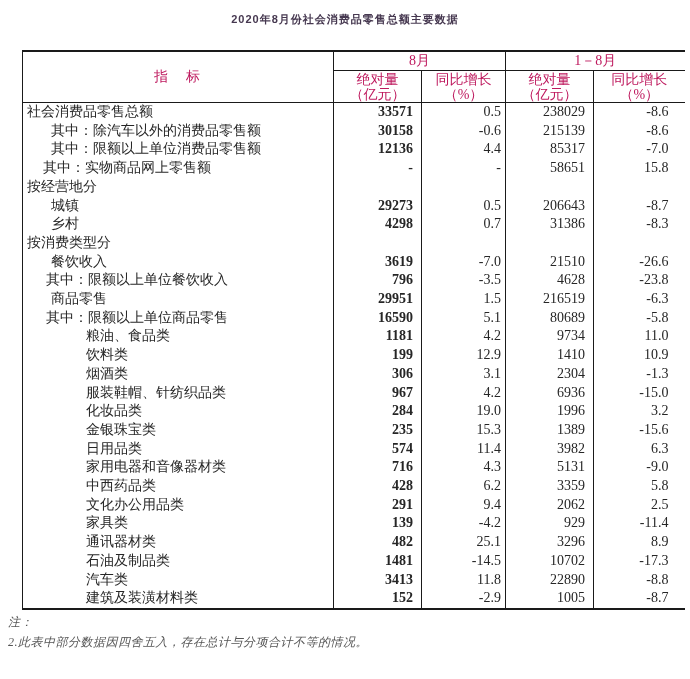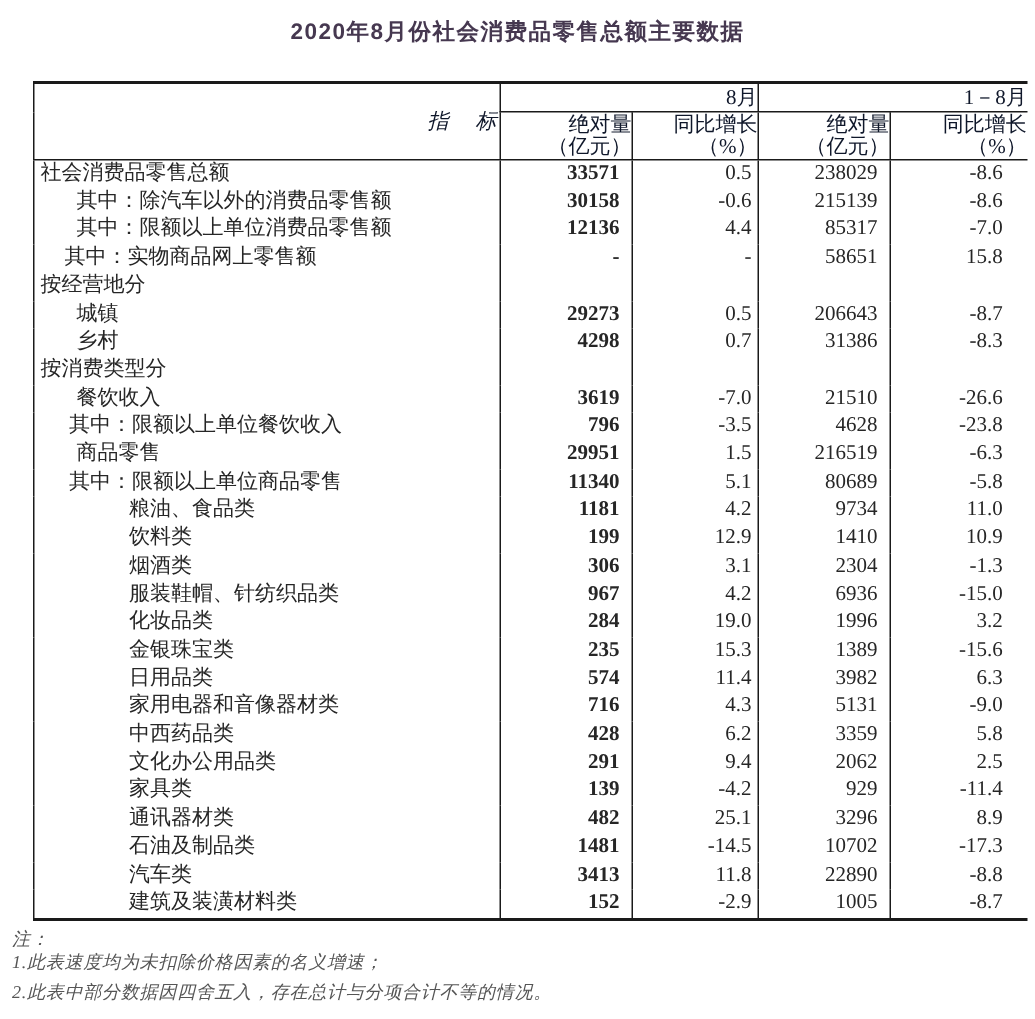--- a/index.html
+++ b/index.html
@@ -8,21 +8,21 @@
     position: relative;
     width: 690px;
     height: 679px;
     background: #ffffff;
     overflow: hidden;
     font-family: "Liberation Serif", serif;
   }
   .title {
     margin-top: 12px;
     text-align: center;
-    font-size: 15px;
+    font-size: 11px;
     font-weight: bold;
     letter-spacing: 1px;
     color: #463850;
     font-family: "Liberation Sans", sans-serif;
   }
   table.stats {
     border-collapse: collapse;
     table-layout: fixed;
     margin-left: 22px;
     margin-top: 23px;
@@ -33,28 +33,27 @@
     font-size: 14px;
     color: #262626;
   }
   col.c-lbl { width: 311px; }
   col.c-1 { width: 88px; }
   col.c-2 { width: 84px; }
   col.c-3 { width: 88px; }
   col.c-4 { width: 91px; }
   thead th {
     font-weight: normal;
-    text-align: right;
+    text-align: center;
     vertical-align: middle;
-    color: #0f172a;
+    color: #be185d;
   }
   th.ind-head {
     border-bottom: 1px solid #1a1a1a;
     letter-spacing: 2px;
-    font-style: italic;
   }
   th.grp {
     height: 19px;
     border-left: 1px solid #1a1a1a;
     border-bottom: 1px solid #1a1a1a;
   }
   th.sub {
     height: 20px;
     border-bottom: 1px solid #1a1a1a;
     line-height: 15px;
@@ -203,21 +202,21 @@
         </tr>
         <tr>
           <td class="lbl i1">商品零售</td>
           <td class="num n1">29951</td>
           <td class="num n2">1.5</td>
           <td class="num n3">216519</td>
           <td class="num n4">-6.3</td>
         </tr>
         <tr>
           <td class="lbl i3">其中：限额以上单位商品零售</td>
-          <td class="num n1">11340</td>
+          <td class="num n1">16590</td>
           <td class="num n2">5.1</td>
           <td class="num n3">80689</td>
           <td class="num n4">-5.8</td>
         </tr>
         <tr>
           <td class="lbl i4">粮油、食品类</td>
           <td class="num n1">1181</td>
           <td class="num n2">4.2</td>
           <td class="num n3">9734</td>
           <td class="num n4">11.0</td>
@@ -318,17 +317,16 @@
           <td class="num n1">152</td>
           <td class="num n2">-2.9</td>
           <td class="num n3">1005</td>
           <td class="num n4">-8.7</td>
         </tr>
       </tbody>
   </table>
 
   <div class="notes">
     <div class="note-line">注：</div>
-    <div class="note-line">1.此表速度均为未扣除价格因素的名义增速；</div>
     <div class="note-line last">2.此表中部分数据因四舍五入，存在总计与分项合计不等的情况。</div>
   </div>
 
 </div>
 
 </body></html>

